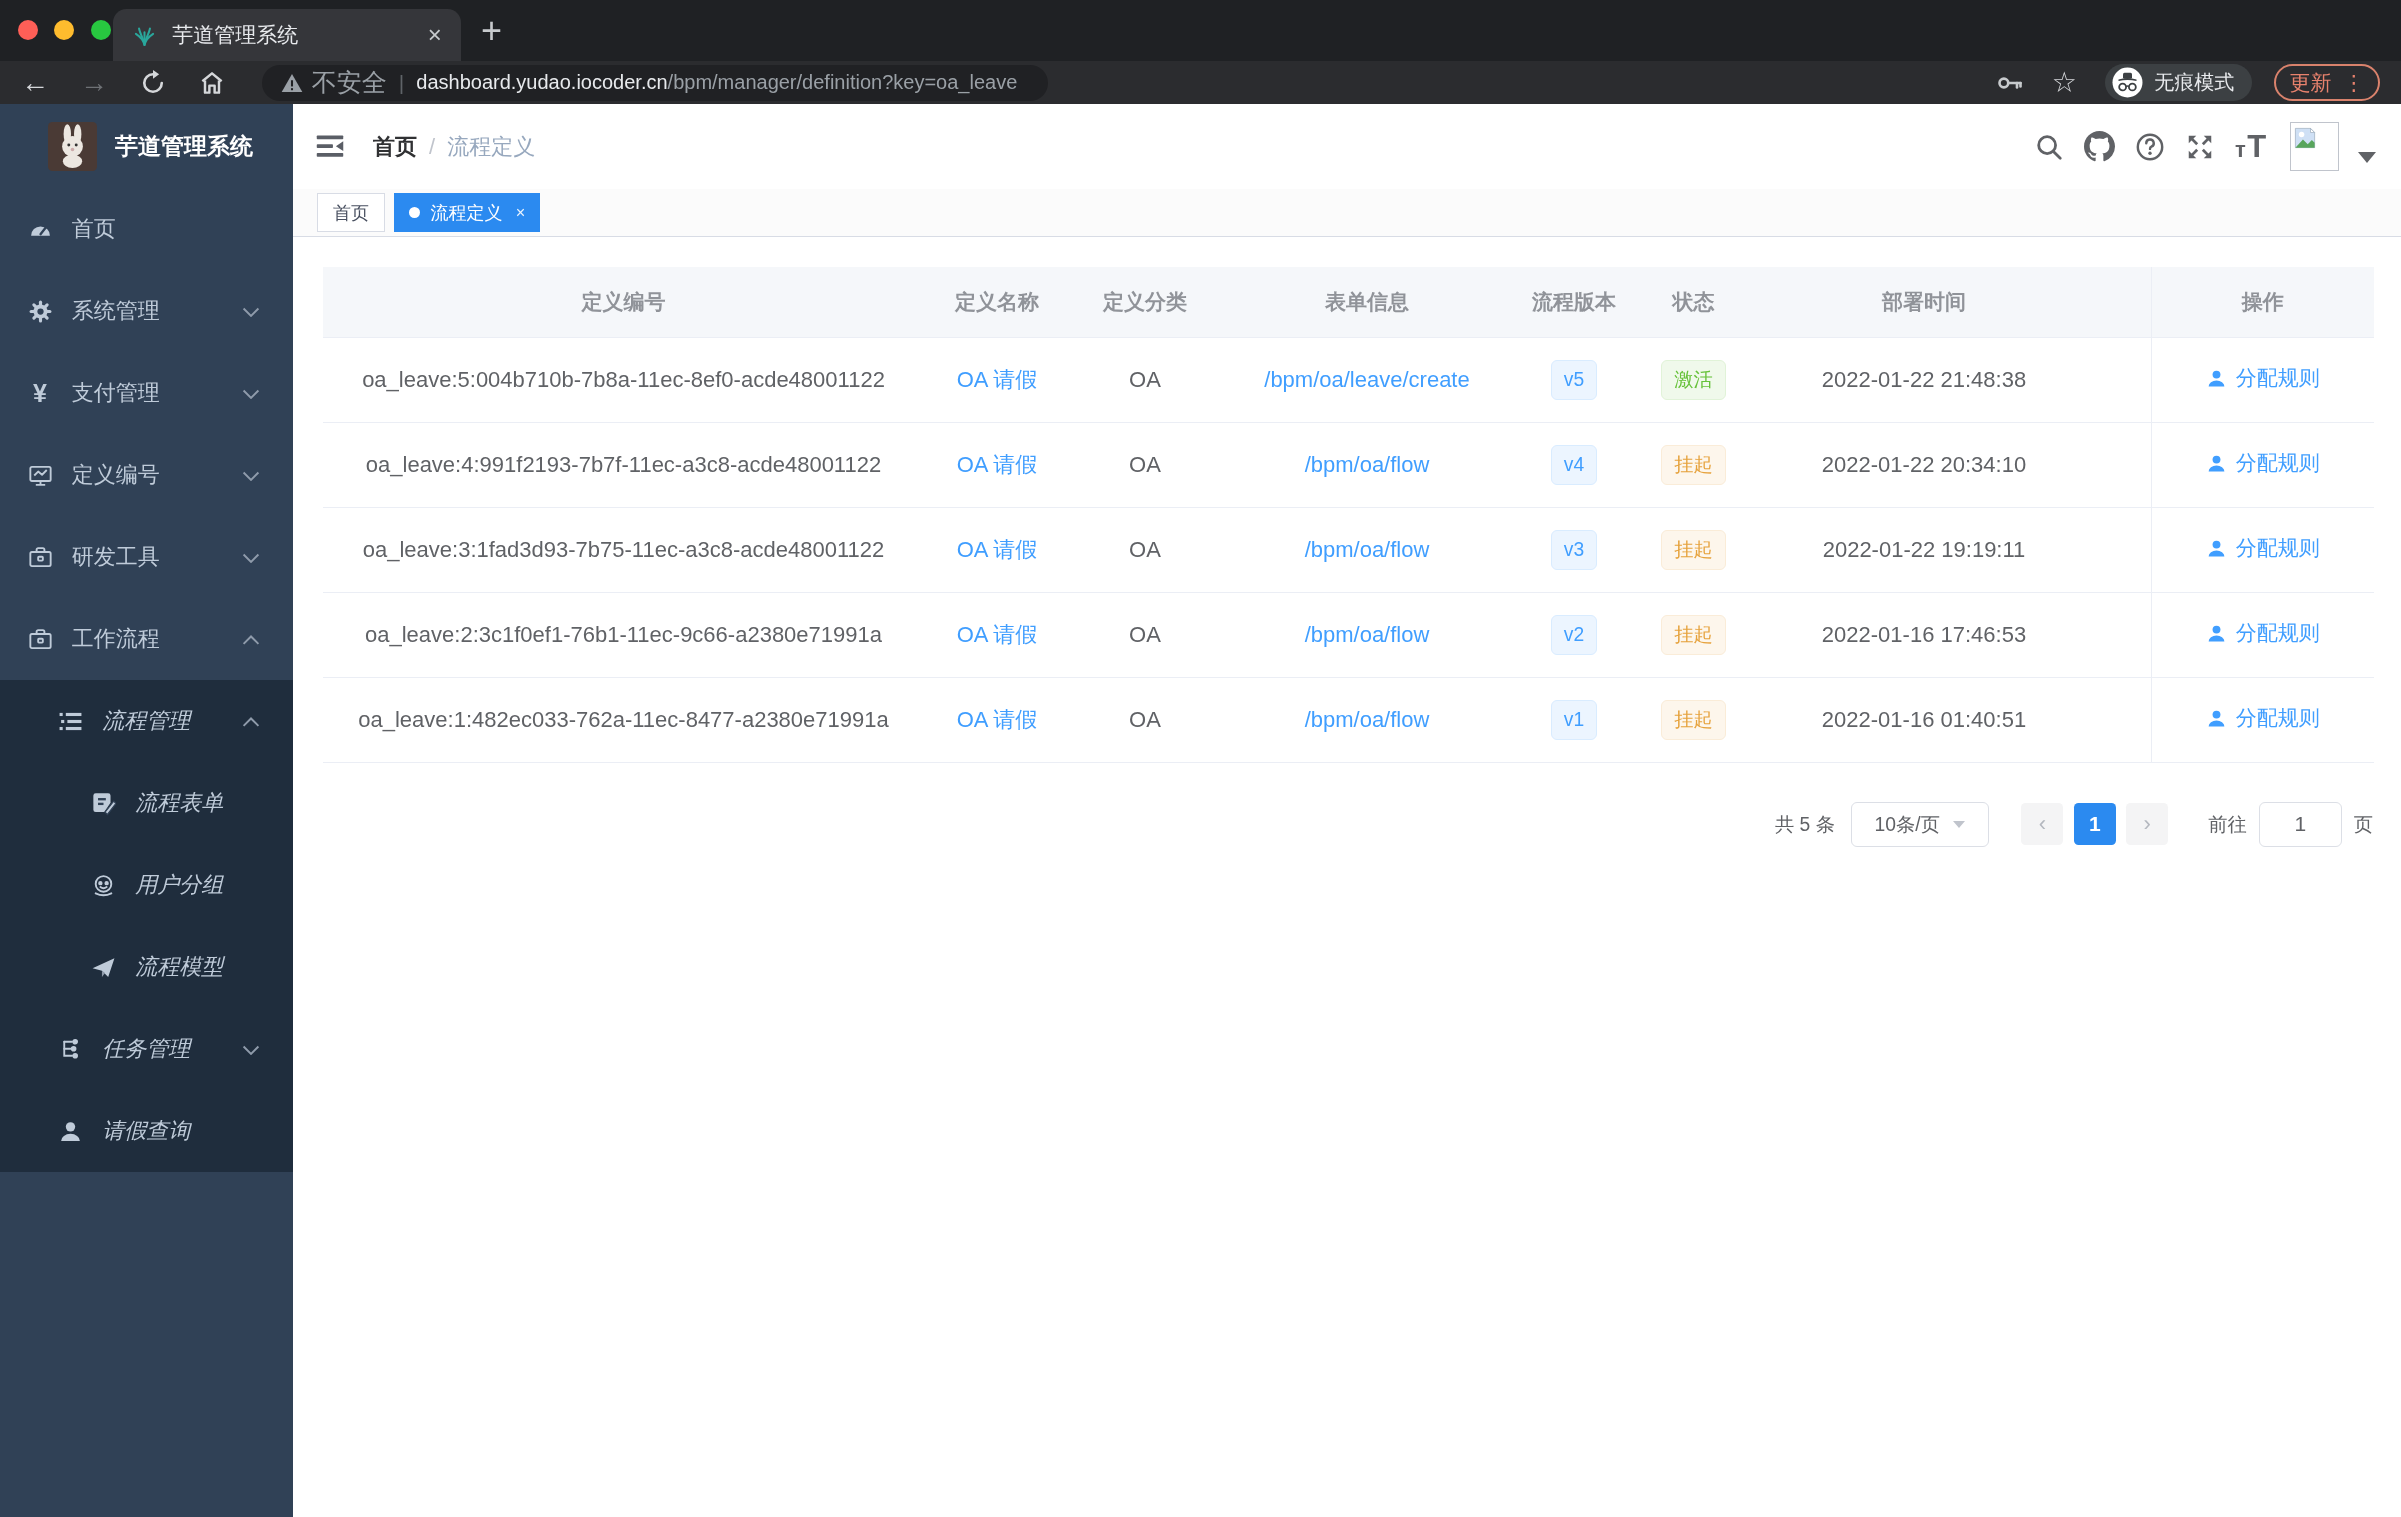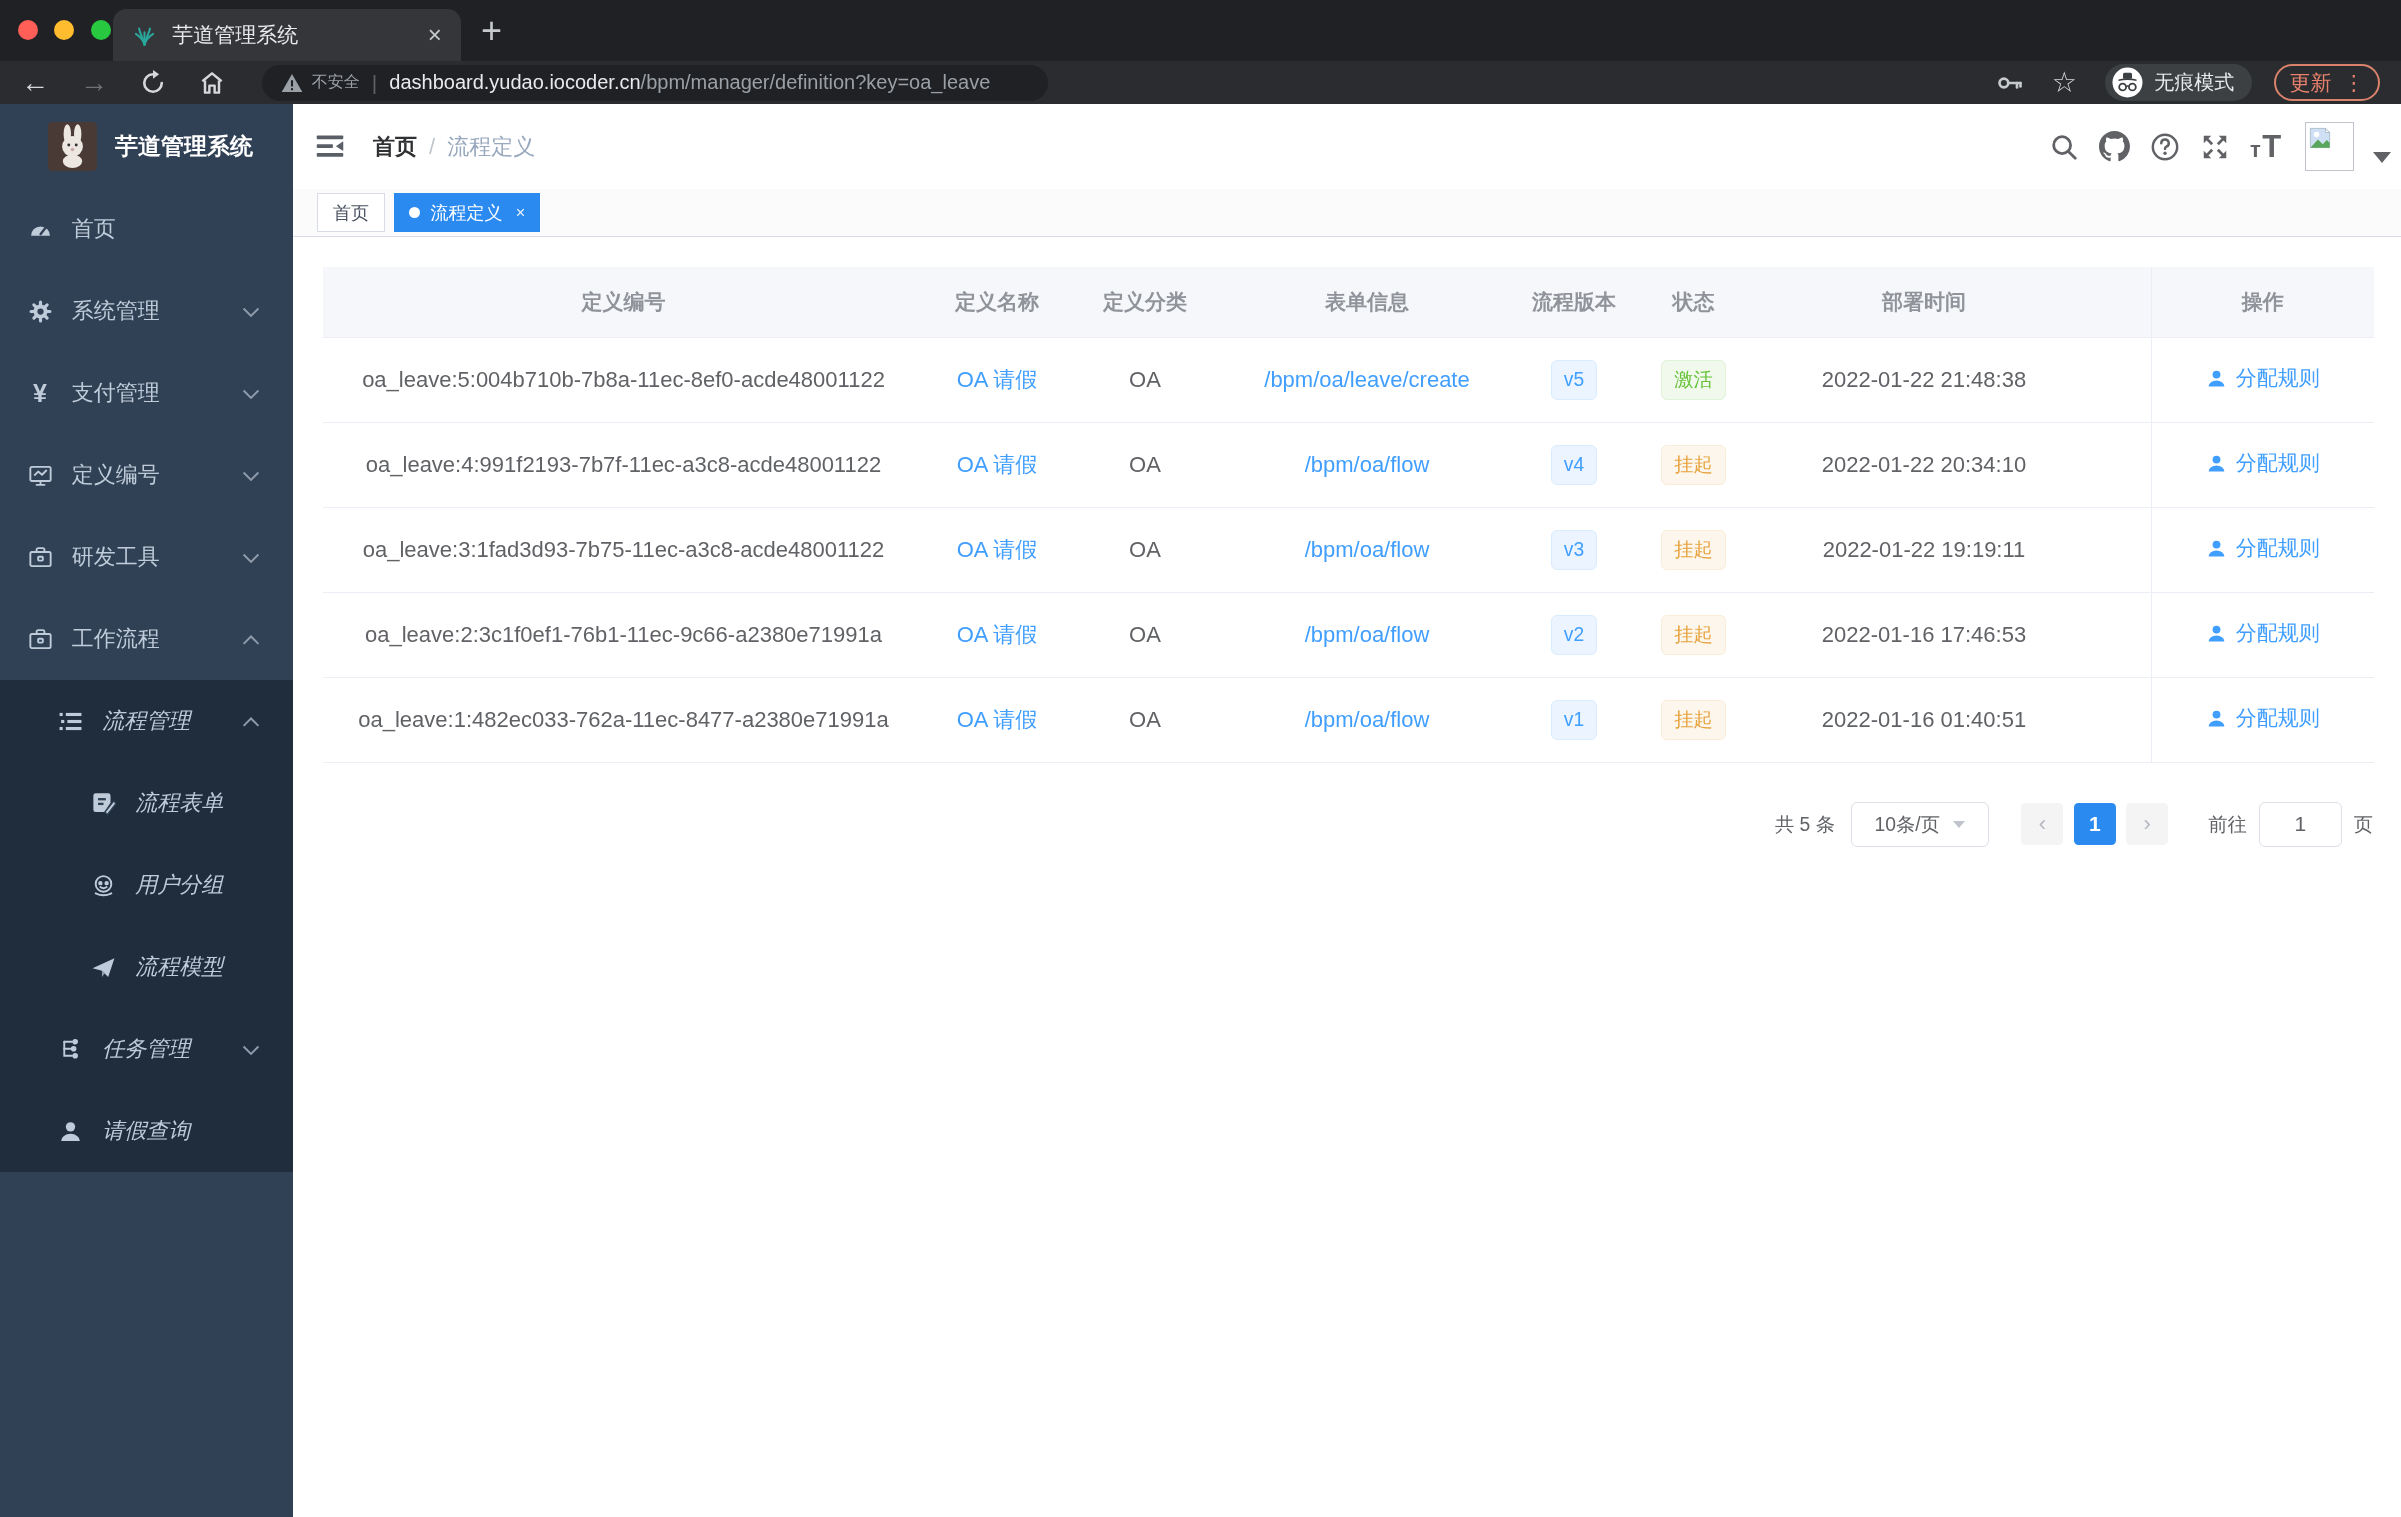--- a/index.html
+++ b/index.html
@@ -14,21 +14,21 @@
   .tab { position:absolute; left:113px; top:9px; width:348px; height:52px; background:#35363a; border-radius:13.4px 13.4px 0 0; display:flex; align-items:center; padding:0 19.3px; }
   .tab-title { color:#e8eaed; font-size:21px; margin-left:15px; flex:1; white-space:nowrap; overflow:hidden; }
   .tab-close { color:#c7cacd; font-size:24px; line-height:1; }
   .newtab { position:absolute; left:481px; top:10.4px; color:#c7cacd; font-size:36px; font-weight:300; }
 
   .navbar { position:absolute; top:61px; left:0; width:100%; height:43px; background:#2b2c2f; display:flex; align-items:center; padding:0 21px; }
   .nav-ic { font-size:28px; color:#d5d7da; margin-right:31px; line-height:1; }
   .nav-ic.dim { color:#6e7175; }
   .urlbar { height:36px; width:786px; background:#202124; border-radius:18px; display:flex; align-items:center; padding:0 19.3px; margin-left:4.5px; }
   .warn-tri { margin-right:9px; }
-  .sec-label { color:#9aa0a6; font-size:16px; margin-right:12px; }
+  .sec-label { color:#9aa0a6; font-size:25px; margin-right:12px; }
   .url-sep { color:#5f6368; font-size:21px; margin-right:12px; }
   .url-host { color:#e8eaed; font-size:20px; }
   .url-path { color:#9aa0a6; font-size:20px; }
   .nav-right { margin-left:auto; display:flex; align-items:center; }
   .nav-right .nav-ic { margin-right:0; margin-left:28px; }
   .incog { display:flex; align-items:center; background:#3c4043; border-radius:21px; height:37px; padding:0 18px 0 6px; margin-left:28px; }
   .incog-label { color:#e8eaed; font-size:20px; margin-left:10.4px; }
   .update { display:flex; align-items:center; border:2.2px solid #d9826c; border-radius:21px; height:37px; padding:0 13.4px; margin-left:22px; color:#e8826d; }
   .update-label { font-size:21px; margin-right:12px; }
   .update-dots { font-size:21px; letter-spacing:0; }
@@ -49,21 +49,21 @@
   .chev { position:absolute; right:33px; top:50%; margin-top:-4.5px; }
 
   
   .main { position:absolute; left:293px; top:0; right:0; bottom:0; background:#fff; }
   .page-header { height:85px; background:#fff; display:flex; align-items:center; position:relative; padding-left:22px; }
   .hamburger { margin-right:28px; }
   .crumb-root { font-size:22px; color:#303133; font-weight:600; }
   .crumb-sep { font-size:22px; color:#c0c4cc; margin:0 12px; }
   .crumb-cur { font-size:22px; color:#97a8be; }
   .annotation { position:absolute; left:672px; top:50%; transform:translateY(-50%); color:#ff2a00; font-size:47px; font-weight:600; white-space:nowrap; }
-  .hdr-icons { margin-left:auto; display:flex; align-items:center; padding-right:10px; }
+  .hdr-icons { margin-left:auto; display:flex; align-items:center; padding-right:25px; }
   .hicon { width:31px; height:31px; margin-left:19.3px; display:flex; align-items:center; justify-content:center; color:#606266; }
   .tT { font-size:22px; color:#606266; font-weight:700; margin-left:19.3px; letter-spacing:1.5px; }
   .tT .bigT { font-size:31px; }
   .avatar-box { width:49px; height:49px; border:1.5px solid #c0c4cc; background:#fff; margin-left:22px; position:relative; }
   .avatar-box svg { position:absolute; top:3.7px; left:3.7px; }
   .hdr-caret { width:0; height:0; border-left:9px solid transparent; border-right:9px solid transparent; border-top:11px solid #606266; margin-left:19.3px; margin-top:22px; }
 
   .tagsbar { height:48px; background:#fbfbfb; border-bottom:1.5px solid #d8dce5; display:flex; align-items:center; padding-left:24px; }
   .tag { height:39px; display:flex; align-items:center; font-size:18px; padding:0 15px; margin-right:9px; }
   .tag.inactive { background:#fff; border:1.5px solid #d8dce5; color:#495060; }

